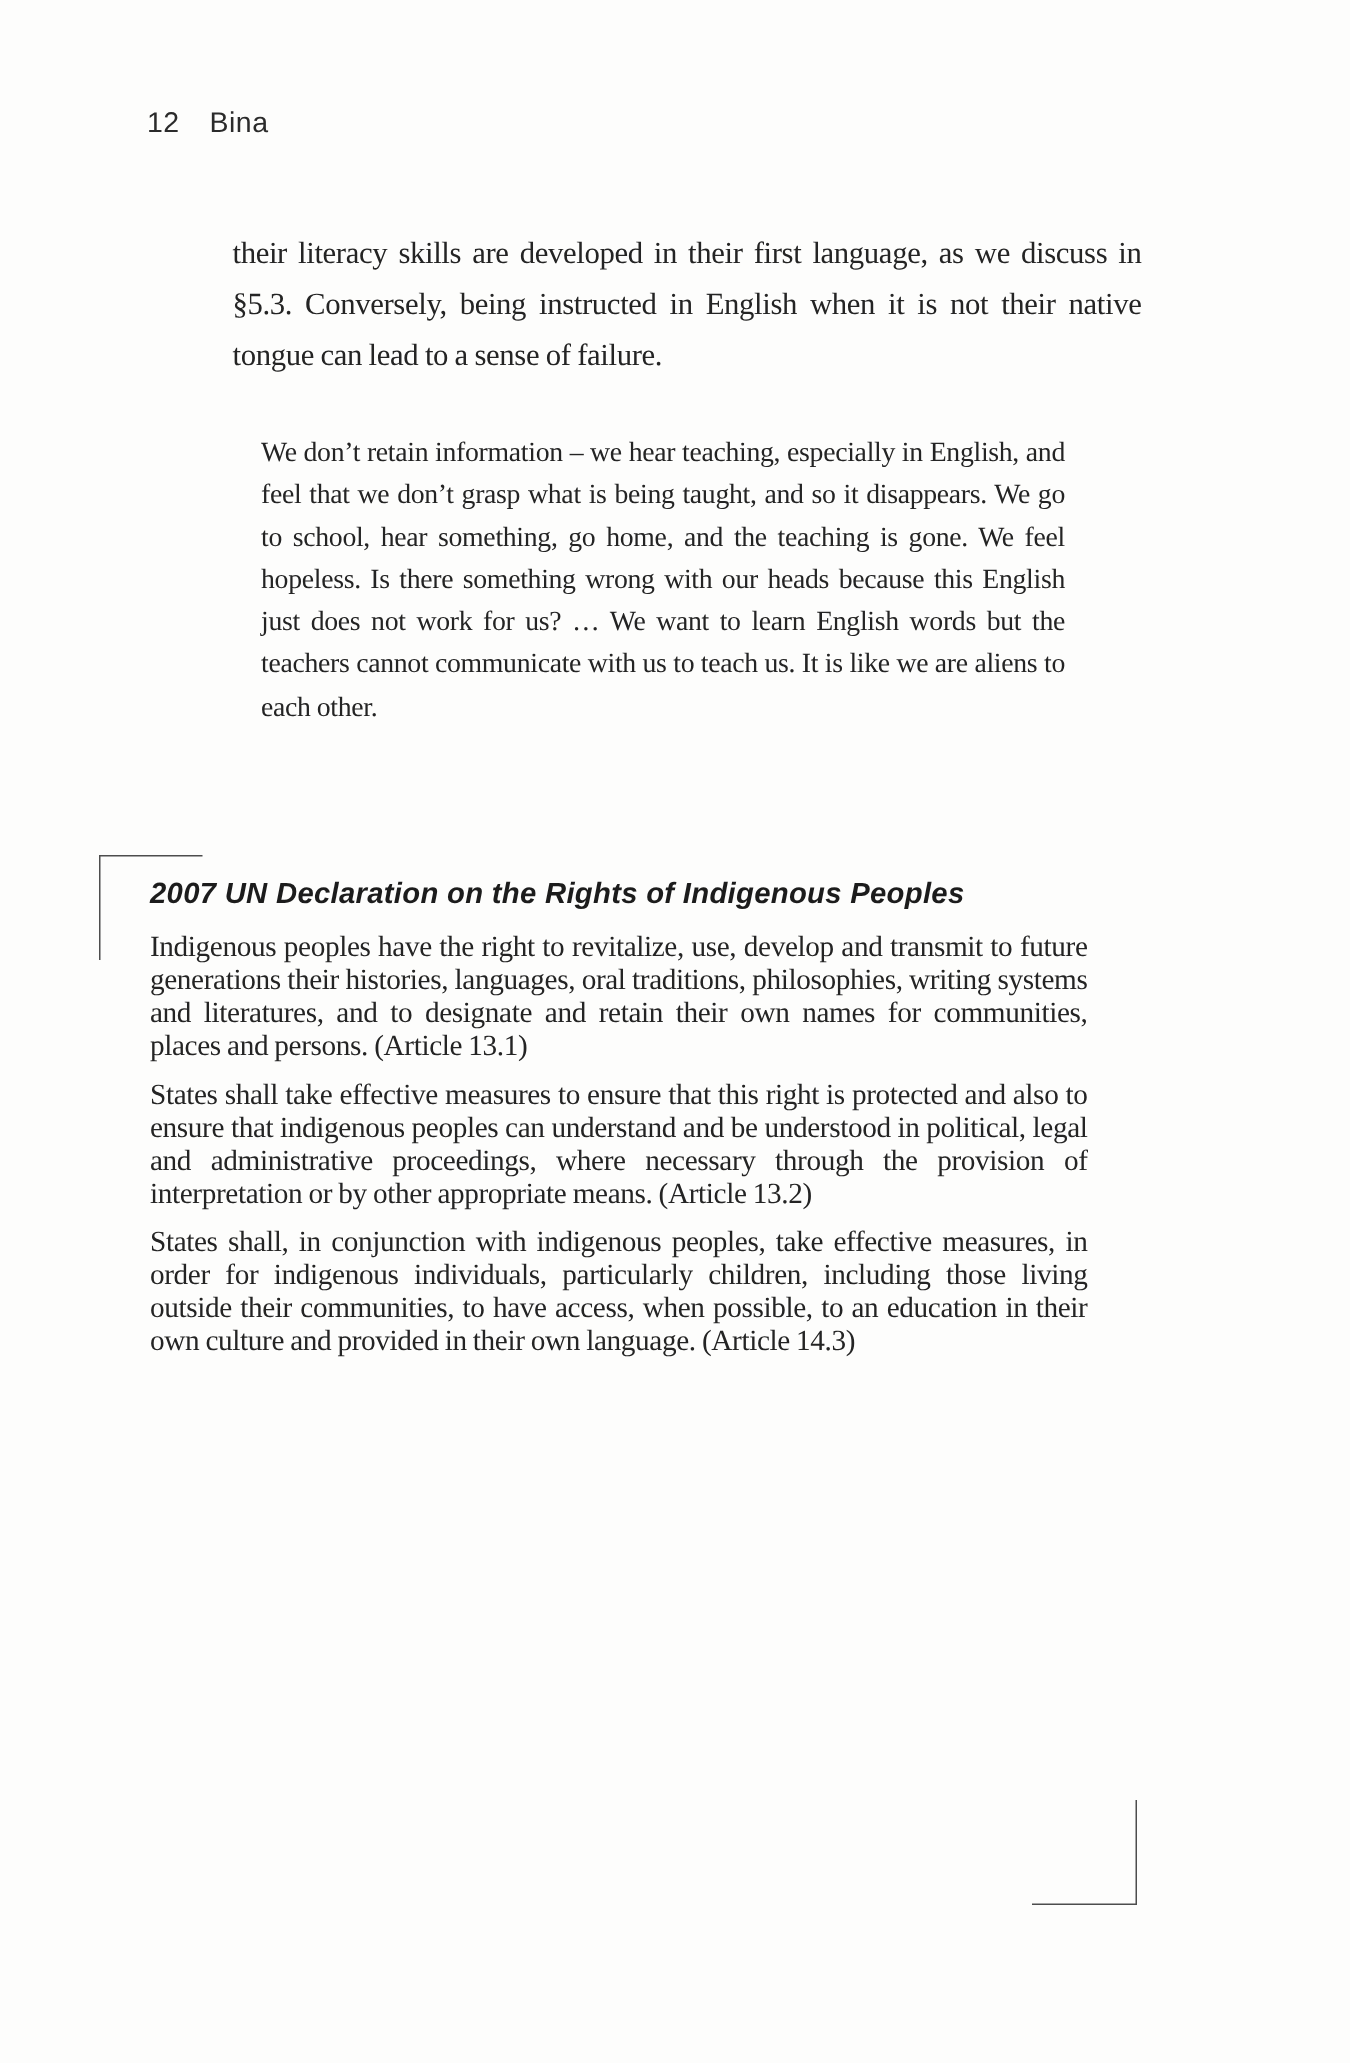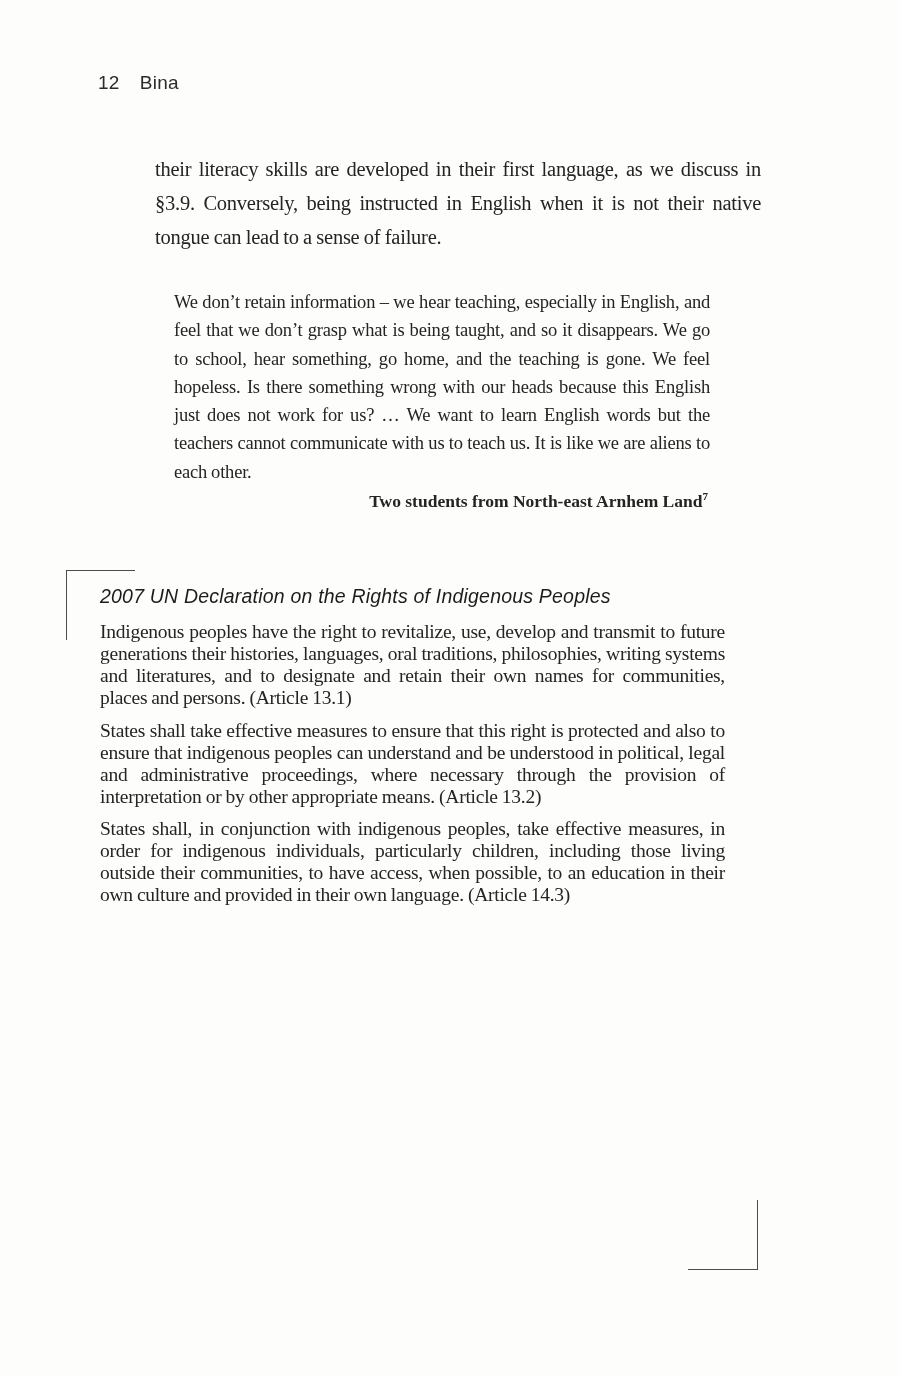--- a/index.html
+++ b/index.html
@@ -72,21 +72,21 @@
     border-bottom: 1px solid #4d4d4d;
     border-right: 1px solid #4d4d4d;
   }
 
   
   .feature-heading {
     position: absolute;
     top: 585px; left: 100px; width: 640px;
     font-family: "Liberation Sans", sans-serif;
     font-style: italic;
-    font-weight: normal;
+    font-weight: bold;
     font-size: 19.5px;
     color: #1c1c1c;
     letter-spacing: 0.2px;
   }
 
   
   .feature-body {
     position: absolute;
     top: 621px; left: 100px; width: 625px;
     font-size: 19.5px;
@@ -98,25 +98,24 @@
   }
   .feature-body p { margin: 0 0 10.5px 0; }
 </style>
 </head>
 <body>
 
 <div class="page-header">
   <span>12</span><span class="running-head">Bina</span>
 </div>
 
-<p class="intro">their literacy skills are developed in their first language, as we discuss in §3.9. Conversely, being instructed in English when it is not their native tongue can lead to a sense of failure.</p>
+<p class="intro">their literacy skills are developed in their first language, as we discuss in §5.3. Conversely, being instructed in English when it is not their native tongue can lead to a sense of failure.</p>
 
 <div class="quote">
   <p>We don’t retain information – we hear teaching, especially in English, and feel that we don’t grasp what is being taught, and so it disappears. We go to school, hear something, go home, and the teaching is gone. We feel hopeless. Is there something wrong with our heads because this English just does not work for us? … We want to learn English words but the teachers cannot communicate with us to teach us. It is like we are aliens to each other.</p>
-  <p class="quote-attribution"><span>Two students from North-east Arnhem Land</span><sup class="footnote">7</sup></p>
 </div>
 
 <div class="corner corner-tl"></div>
 
 <h2 class="feature-heading">2007 UN Declaration on the Rights of Indigenous Peoples</h2>
 
 <div class="feature-body">
   <p>Indigenous peoples have the right to revitalize, use, develop and transmit to future generations their histories, languages, oral traditions, philosophies, writing systems and literatures, and to designate and retain their own names for communities, places and persons. (Article 13.1)</p>
   <p>States shall take effective measures to ensure that this right is protected and also to ensure that indigenous peoples can understand and be understood in political, legal and administrative proceedings, where necessary through the provision of interpretation or by other appropriate means. (Article 13.2)</p>
   <p>States shall, in conjunction with indigenous peoples, take effective measures, in order for indigenous individuals, particularly children, including those living outside their communities, to have access, when possible, to an education in their own culture and provided in their own language. (Article 14.3)</p>

